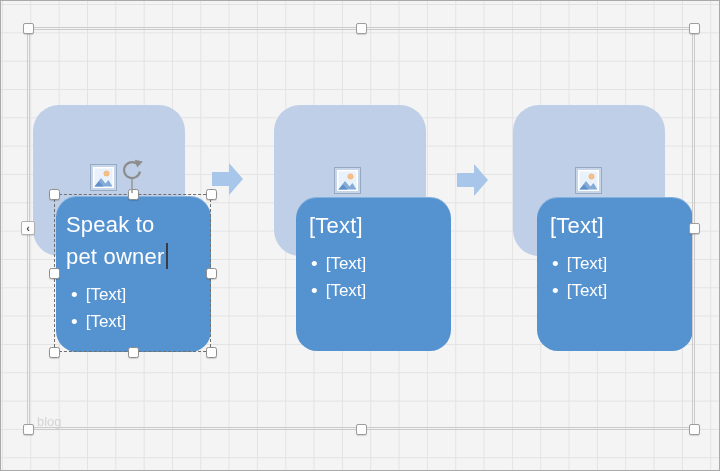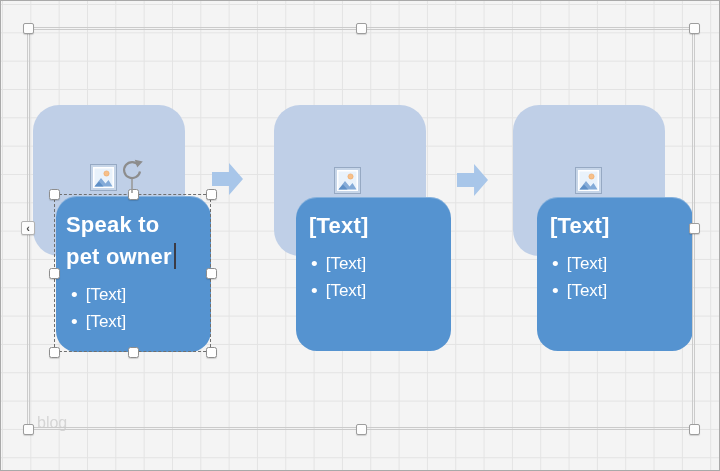--- a/index.html
+++ b/index.html
@@ -21,34 +21,34 @@
      box-shadow:0 1px 1px rgba(0,0,0,.15);z-index:6;}
   
   .back-box{width:152px;height:151px;top:104px;background:#bfcfe7;border-radius:26px;z-index:1;}
   
   .arrow{width:31px;height:32px;background:#a8c6e9;z-index:2;
      clip-path:polygon(0% 28%,55% 28%,55% 0%,100% 50%,55% 100%,55% 72%,0% 72%);}
   
   .node{width:155px;height:154px;top:196px;background:#5593d0;border-radius:21px;z-index:3;
      box-shadow:inset 0 1px 0 rgba(255,255,255,.28);color:#fff;box-sizing:border-box;
      padding:13px 8px 0 10px;}
-  .node-title{font-size:22px;line-height:32px;letter-spacing:.2px;max-width:124px;margin-bottom:8px;font-weight:bold;}
+  .node-title{font-size:22px;line-height:32px;letter-spacing:.2px;max-width:124px;margin-bottom:8px;}
   .bullet-row{display:flex;align-items:center;margin-left:5px;font-size:17px;line-height:27px;}
   .dot{font-size:19px;margin-right:8px;line-height:1;}
   .caret{display:inline-block;width:2px;height:26px;background:#3b3b45;vertical-align:-5px;margin-left:2px;}
   
   .dash-rect{left:53px;top:193px;width:157px;height:158px;border:1px dashed #6f6f6f;z-index:5;box-sizing:border-box;}
   .ih{width:9px;height:9px;background:#fff;border:1px solid #8e8e8e;border-radius:2.5px;
       box-shadow:0 1px 1px rgba(0,0,0,.15);z-index:6;}
   .rot{z-index:6;}
   .pic-icon{width:27px;height:27px;z-index:3;}
   .pane-btn{left:20px;top:220px;width:14px;height:14px;background:#fcfcfc;border:1px solid #b2b2b2;
       border-radius:2px;z-index:7;display:flex;align-items:center;justify-content:center;
       font-size:11px;font-weight:bold;color:#4a4a4a;box-shadow:0 1px 1px rgba(0,0,0,.12);box-sizing:border-box;line-height:1;}
-  .faint-text{left:36px;top:413px;font-size:16px;color:#d5d5d5;z-index:1;}
+  .faint-text{left:36px;top:413px;font-size:13px;color:#d5d5d5;z-index:1;}
 </style>
 </head>
 <body>
 
 <div class="screen">
 
   <div class="abs back-box" style="left:32px;"></div>
   <div class="abs back-box" style="left:273px;"></div>
   <div class="abs back-box" style="left:512px;"></div>
 

